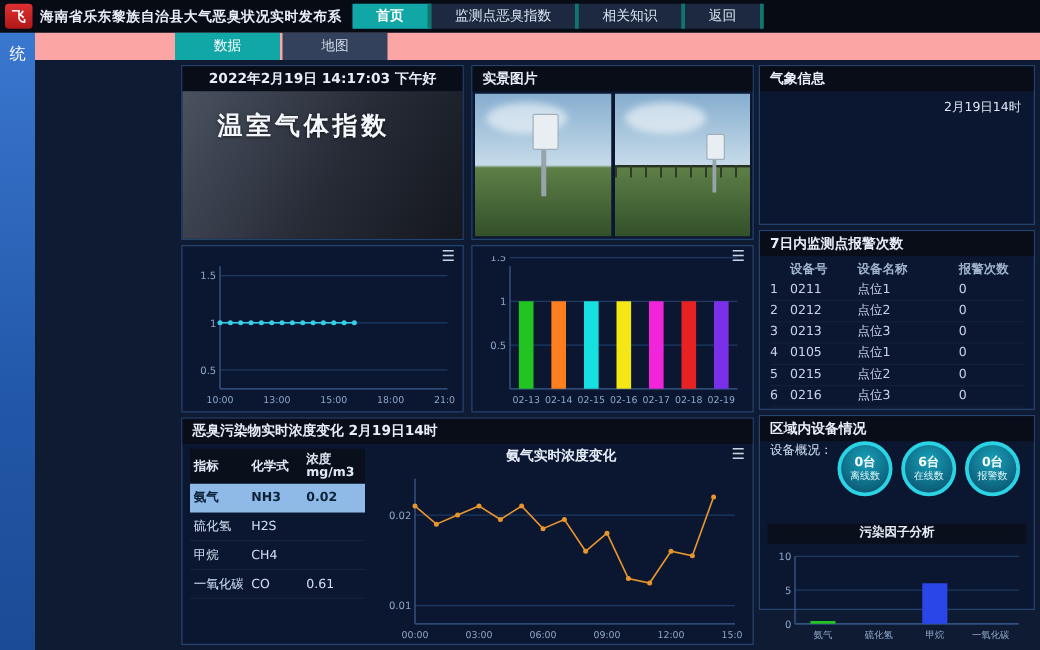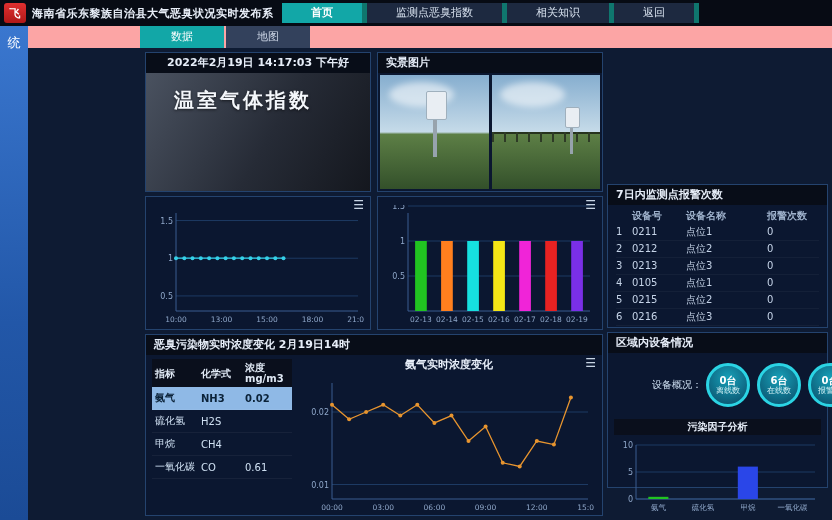--- a/index.html
+++ b/index.html
@@ -6,21 +6,21 @@
   .screen{position:relative;width:832px;height:520px;overflow:hidden;
     background:#0e1b33;font-family:"DejaVu Sans",sans-serif;color:#dfe8f4;}
 
   
   .topbar{position:absolute;left:0;top:0;width:832px;height:26px;background:#070b14;z-index:5;}
   .logo{position:absolute;left:4px;top:3px;width:22px;height:20px;border-radius:3px;
     background:linear-gradient(#e03030,#b01818);display:flex;align-items:center;justify-content:center;
     color:#fff;font-size:11px;font-weight:bold;}
   .apptitle{position:absolute;left:32px;top:6px;font-size:11px;font-weight:bold;color:#e8eef8;letter-spacing:.5px;}
   .topnav{position:absolute;left:282px;top:3px;height:20px;display:flex;background:#1d2940;border-radius:2px;}
-  .navbtn{height:20px;line-height:20px;padding:0 29px;font-size:11px;color:#d8e2ef;cursor:pointer;border-right:5px solid #0f766e;}
+  .navbtn{height:20px;line-height:20px;padding:0 19px;font-size:11px;color:#d8e2ef;cursor:pointer;border-right:3px solid #0f766e;}
   .navbtn.active{background:#12a7a7;color:#fff;font-weight:bold;}
 
   
   .sidebar{position:absolute;left:0;top:26px;width:28px;height:494px;
     background:linear-gradient(180deg,#3a77cf 0%,#2257a8 60%,#1b4b96 100%);
     display:flex;justify-content:center;padding-top:8px;box-sizing:border-box;}
   .sidebar span{font-size:13px;color:#fff;}
   .tabbar{position:absolute;left:28px;top:26px;width:804px;height:22px;background:#fca5a5;}
   .tabs{position:absolute;left:112px;top:0;height:22px;display:flex;gap:2px;}
   .tab{min-width:68px;height:22px;line-height:22px;text-align:center;font-size:11px;
@@ -75,21 +75,21 @@
     line-height:11px;padding:2px 0;}
   .othead span,.otrow span{padding:0 3px;}
   .otrow{height:22px;color:#cfe0f2;border-bottom:1px solid rgba(255,255,255,.05);}
   .otrow.selected{background:#8fb9e6;color:#0b2238;font-weight:bold;}
   .odorchart{flex:1;position:relative;}
   .ctitle{position:absolute;left:0;right:0;top:2px;text-align:center;font-size:11px;
     font-weight:bold;color:#e6edf8;}
   .odorchart .chart{position:absolute;left:4px;right:8px;top:20px;bottom:2px;}
 
   
-  .overview{height:64px;display:flex;align-items:center;padding:0 4px 0 8px;box-sizing:border-box;margin-left:36px;}
+  .overview{height:64px;display:flex;align-items:flex-start;padding:0 4px 0 8px;box-sizing:border-box;}
   .ovlabel{font-size:10px;color:#cfe0f2;width:54px;flex:none;}
   .stats{display:flex;gap:7px;}
   .stat{width:44px;height:44px;border-radius:50%;border:3px solid #2bd4e4;box-sizing:border-box;
     background:radial-gradient(circle at 50% 32%,#17a0b8,#0a4a66);
     display:flex;flex-direction:column;align-items:center;justify-content:center;}
   .statcount{font-size:10px;font-weight:bold;color:#fff;line-height:11px;}
   .statlabel{font-size:8px;color:#d8f4f8;line-height:10px;}
   .subhead{margin:2px 6px;height:16px;line-height:16px;background:#0a0f1c;text-align:center;
     font-size:10px;font-weight:bold;color:#e6edf8;}
   .pollu{position:relative;height:76px;margin:2px 6px 0 6px;}
@@ -142,20 +142,26 @@
         <div class="cloud"></div>
         <div class="fence"></div>
         <div class="station">
           <div class="sbox"></div>
             <div class="spole"></div>
         </div>
       </div>
     </div>
   </div>
 
+  <div class="panel" style="left:607px;top:52px;width:221px;height:128px">
+    <div class="phead">气象信息</div>
+    <div class="pbody wxbody">
+      <div class="wxtime">2月19日14时</div>
+    </div>
+  </div>
 
   <div class="panel" style="left:607px;top:184px;width:221px;height:144px">
     <div class="phead">7日内监测点报警次数</div>
     <div class="atable">
       <div class="ahead">
           <span></span>
           <span>设备号</span>
           <span>设备名称</span>
           <span>报警次数</span>
         </div>

